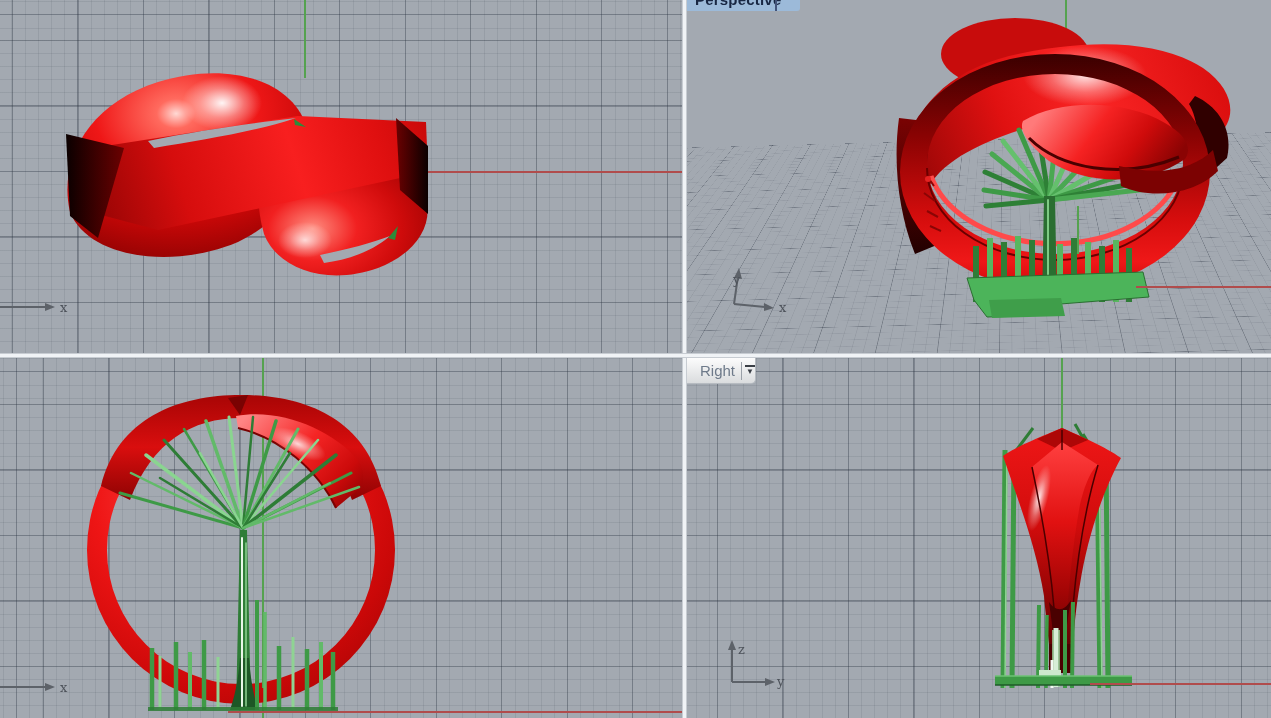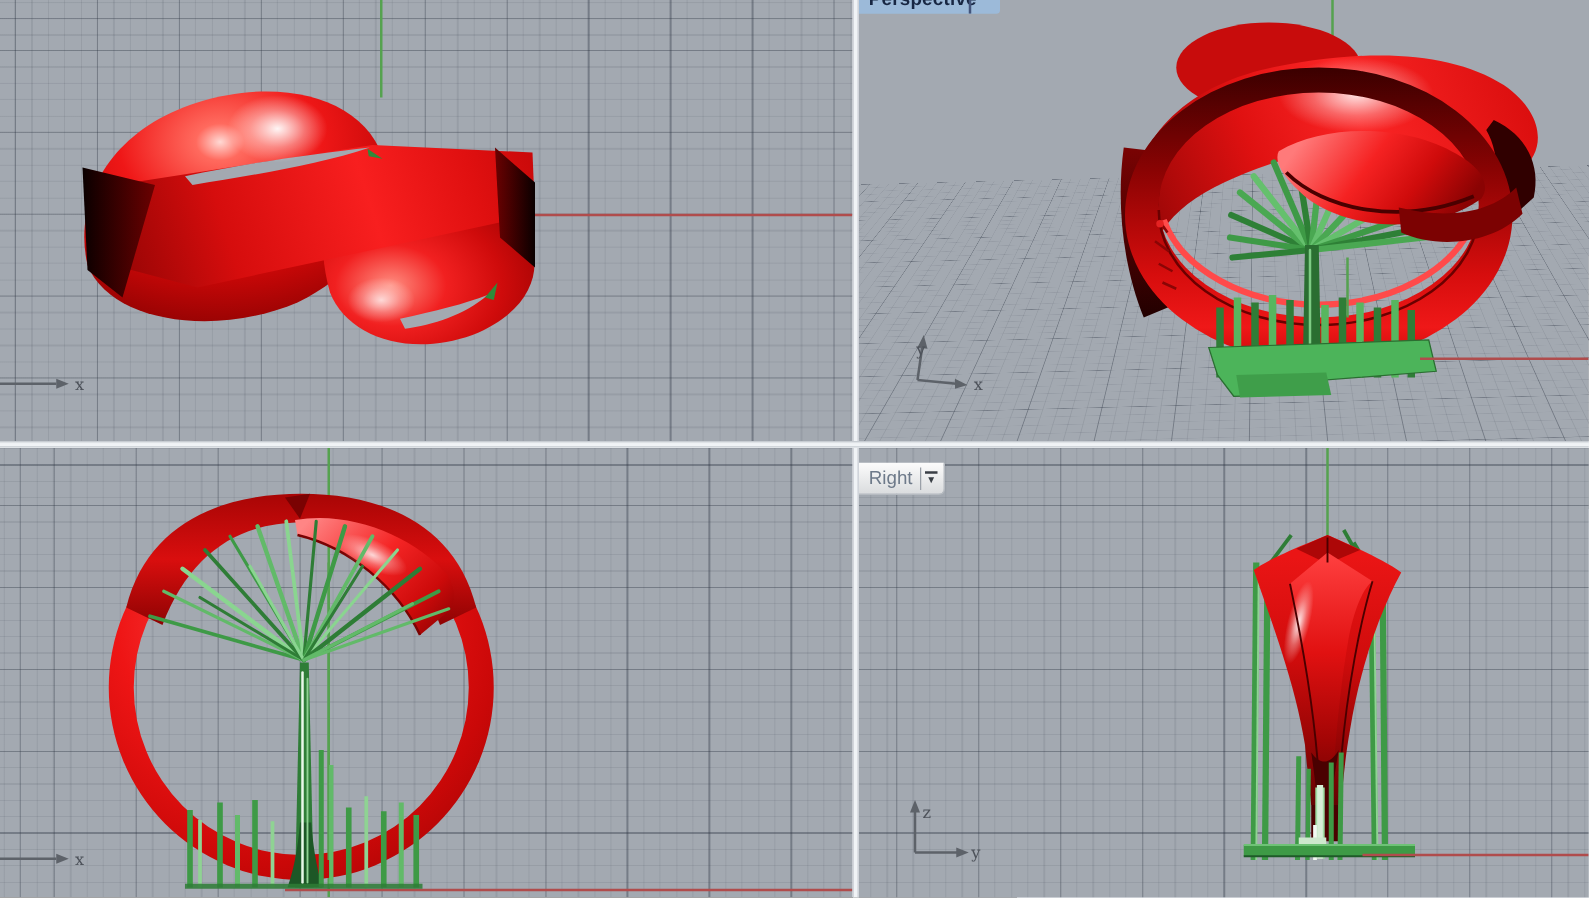--- a/index.html
+++ b/index.html
@@ -49,25 +49,25 @@
     overflow:hidden;border-bottom-right-radius:3px;
   }
   #tab-persp .tab-text{
     position:absolute;left:8px;top:-9px;font-size:15px;font-weight:bold;color:#182743;
     letter-spacing:0.2px;white-space:nowrap;
   }
   #tab-persp .tab-sep{position:absolute;left:88px;top:0;width:2px;height:11px;background:#43547a;}
 
   
   #tab-right{
-    position:absolute;left:0;top:12px;width:69px;height:26px;
+    position:absolute;left:0;top:0;width:69px;height:26px;
     background:linear-gradient(#fcfcfc,#dadcde);
     border-right:1px solid #b6bbc1;border-bottom:1px solid #b6bbc1;
     border-bottom-right-radius:5px;
-    display:flex;align-items:center;box-sizing:border-box;
+    display:flex;align-items:center;box-sizing:border-box;justify-content:flex-end;
   }
   #tab-right .tab-text{margin-left:8px;font-size:15px;color:#6e7a8a;}
   #tab-right .tab-sep{margin-left:6px;width:1px;height:18px;background:#9aa0a8;}
   .dd-arrow{
     margin-left:3px;border-top:2px solid #3a3f46;color:#3a3f46;
     font-size:8px;line-height:8px;padding-top:1px;width:10px;text-align:center;
   }
   .axis-label{font-family:"DejaVu Serif",serif;font-size:13px;fill:#4d525a;}
 </style>
 </head>

